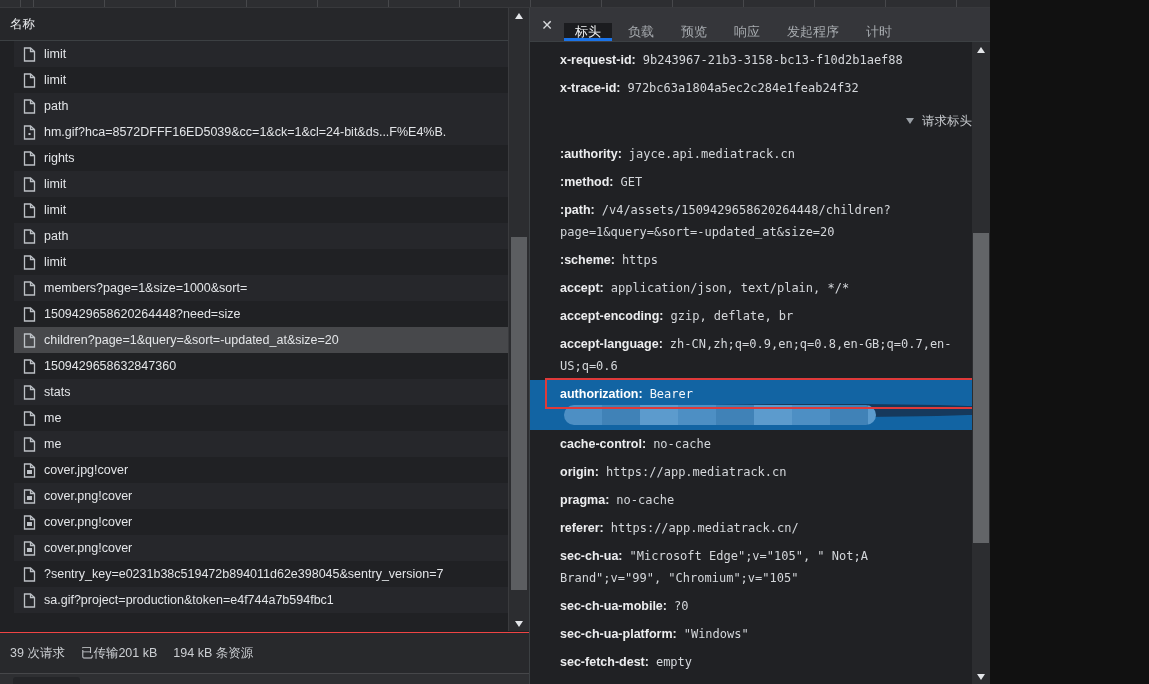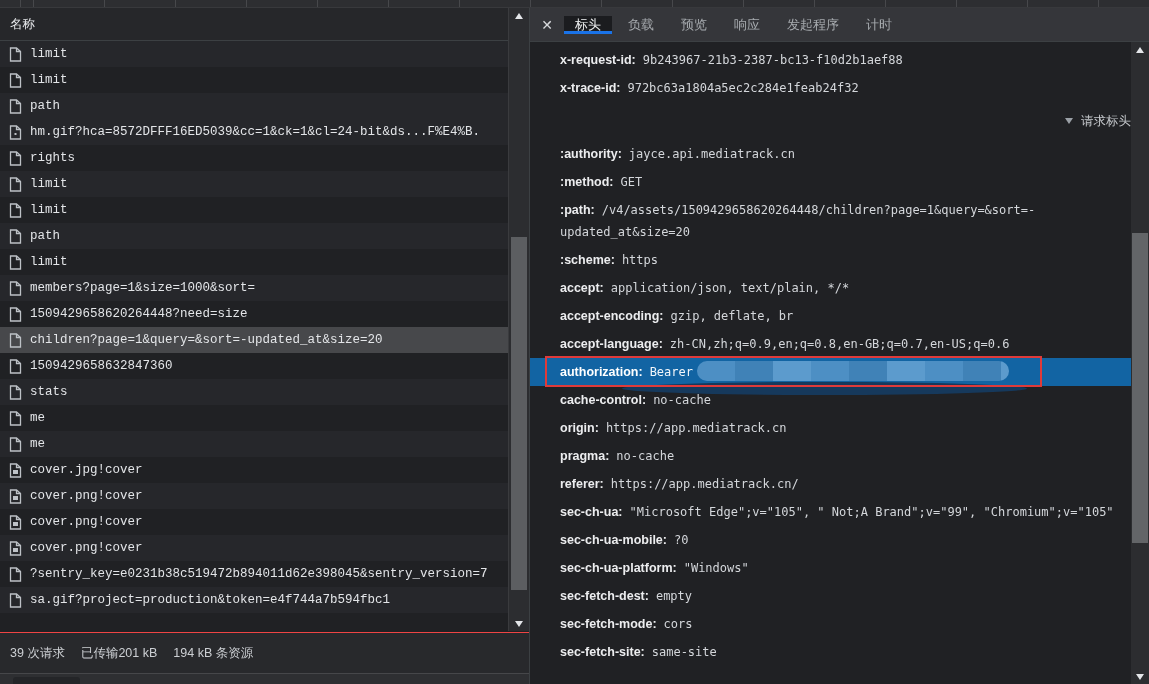--- a/index.html
+++ b/index.html
@@ -1,18 +1,18 @@
 <!DOCTYPE html>
 <html><head>
 <meta charset="utf-8">
 <style>
   * { margin:0; padding:0; box-sizing:border-box; }
   html,body { background:#111; }
   .screen {
-    position:relative; width:1149px; height:684px; overflow:hidden;
+    position:relative; width:990px; height:684px; overflow:hidden;
     background:#202124; font-family:"Liberation Sans", sans-serif;
     -webkit-font-smoothing:antialiased;
   }
   
   .ruler {
     position:absolute; top:0; left:0; width:1149px; height:8px;
     background:#2d2e31;
     background-image:repeating-linear-gradient(90deg, #47484b 0 1px, transparent 1px 71px);
     background-position:33px 0;
     border-bottom:1px solid #38393c;
@@ -20,21 +20,21 @@
   
   .left-panel {
     position:absolute; top:8px; left:0; width:530px; bottom:0;
     border-right:1px solid #3c4043; background:#202124;
   }
   .list-header {
     height:33px; line-height:32px; padding-left:10px;
     font-size:12.5px; color:#e8eaed; background:#26272a;
     border-bottom:1px solid #3c4043;
   }
-  .req-list { position:absolute; top:33px; left:0; right:21px; height:590px; overflow:hidden;font-family:Liberation Mono, monospace; }
+  .req-list { position:absolute; top:33px; left:14px; right:21px; height:590px; overflow:hidden; }
   .req-row {
     height:26px; display:flex; align-items:center; gap:8px;
     padding-left:9px; white-space:nowrap; overflow:hidden;
     font-size:12.5px; color:#e3e5e8;
   }
   .req-row.lighter { background:#26272b; }
   .req-row.darker  { background:#202124; }
   .req-row.selected { background:#47484b; }
   .file-icon { flex:0 0 auto; width:13px; height:15px; }
   .file-icon .mark { display:none; }
@@ -340,21 +340,21 @@
       <span>39 次请求</span><span>已传输201 kB</span><span>194 kB 条资源</span>
     </div>
     <div class="drawer-strip">
       <div class="drawer-tab"></div>
     </div>
   </div>
 
   <div class="right-panel">
     <div class="tab-bar">
       <div class="close-btn">✕</div>
-      <div style="display:flex; align-items:center;">
+      <div style="display:flex; align-items:flex-end;">
   <div class="tab active">
             <span class="tab-label">标头</span>
           </div>
 
   <div class="tab">
             <span class="tab-label">负载</span>
           </div>
 
   <div class="tab">
             <span class="tab-label">预览</span>
@@ -369,21 +369,21 @@
           </div>
 
   <div class="tab">
             <span class="tab-label">计时</span>
           </div>
 </div>
     </div>
 
     <div class="headers-pane">
       <div id="leading-container">
-  <div class="kv-row"><span class="hname">x-request-id:</span><span class="hval">9b243967-21b3-2387-bc13-f10d2b1aef88</span></div>
+  <div class="kv-row"><span class="hname">x-request-id:</span><span class="hval">9b243967-21b3-3158-bc13-f10d2b1aef88</span></div>
 
   <div class="kv-row"><span class="hname">x-trace-id:</span><span class="hval">972bc63a1804a5ec2c284e1feab24f32</span></div>
 </div>
       <div class="section-title">
         <span class="tri-disc"></span><span>请求标头</span>
       </div>
       <div id="items-container">
   <div class="kv-row"><span class="hname">:authority:</span><span class="hval">jayce.api.mediatrack.cn</span></div>
 
   <div class="kv-row"><span class="hname">:method:</span><span class="hval">GET</span></div>

